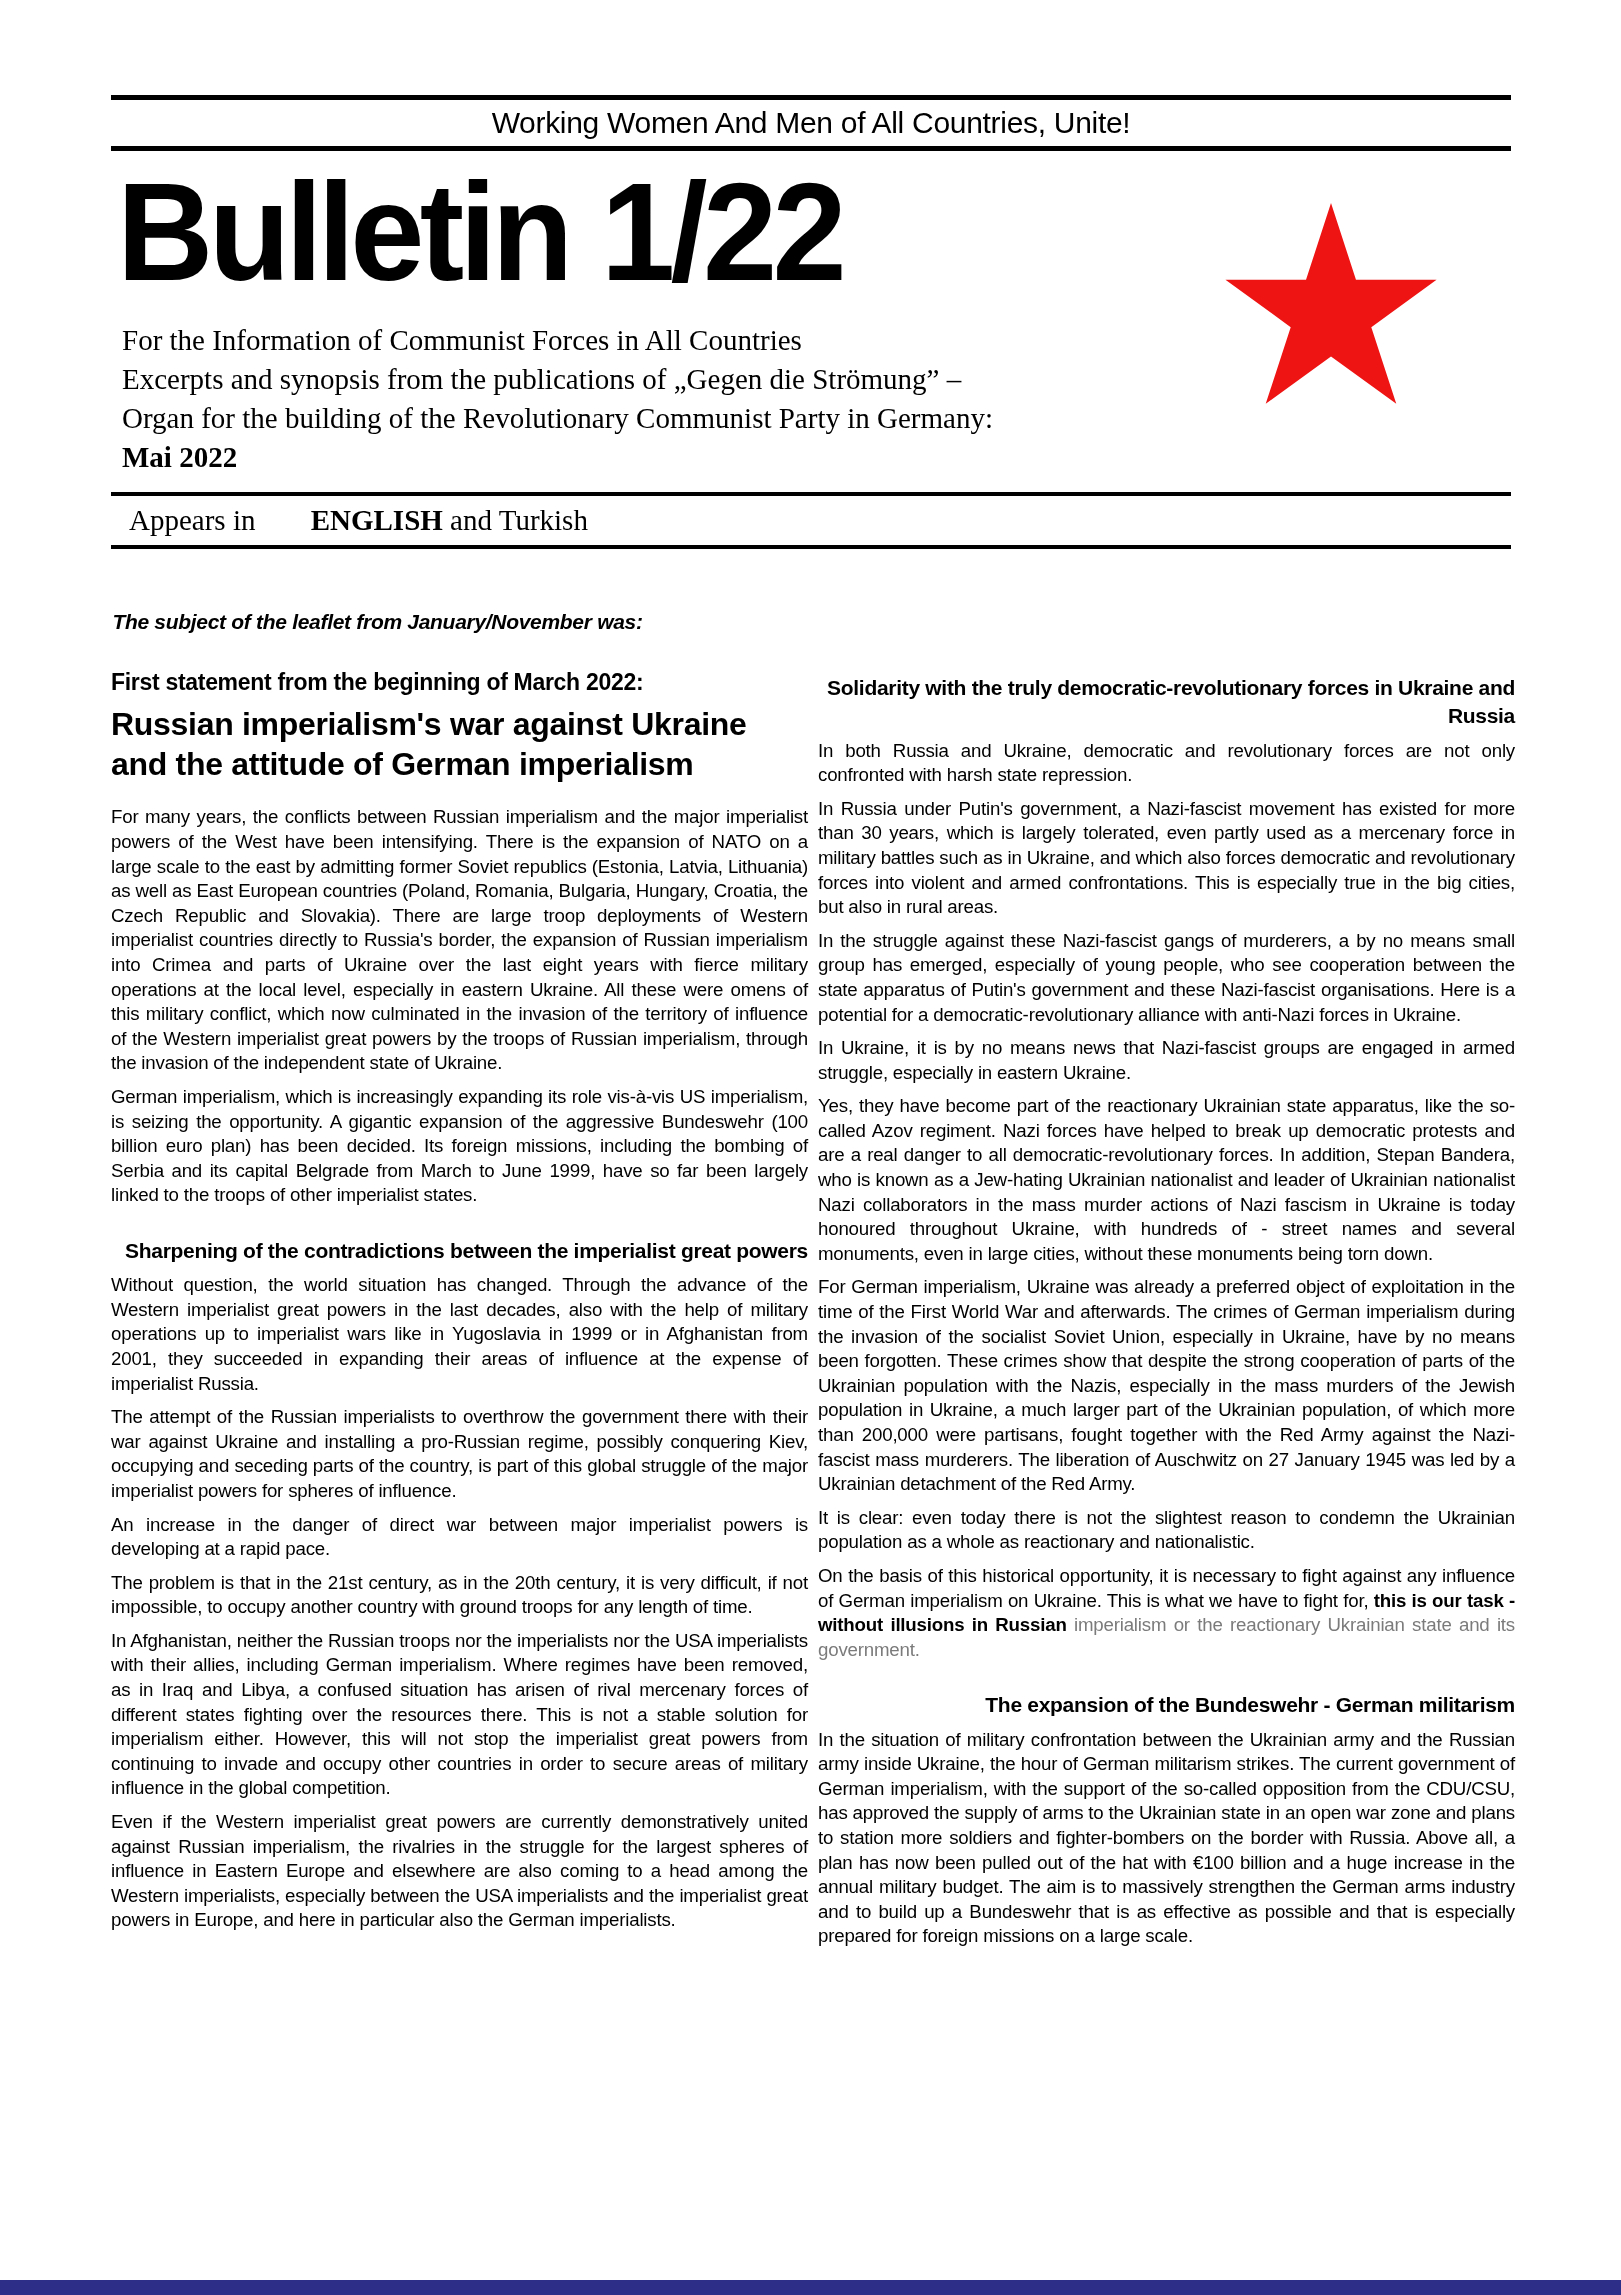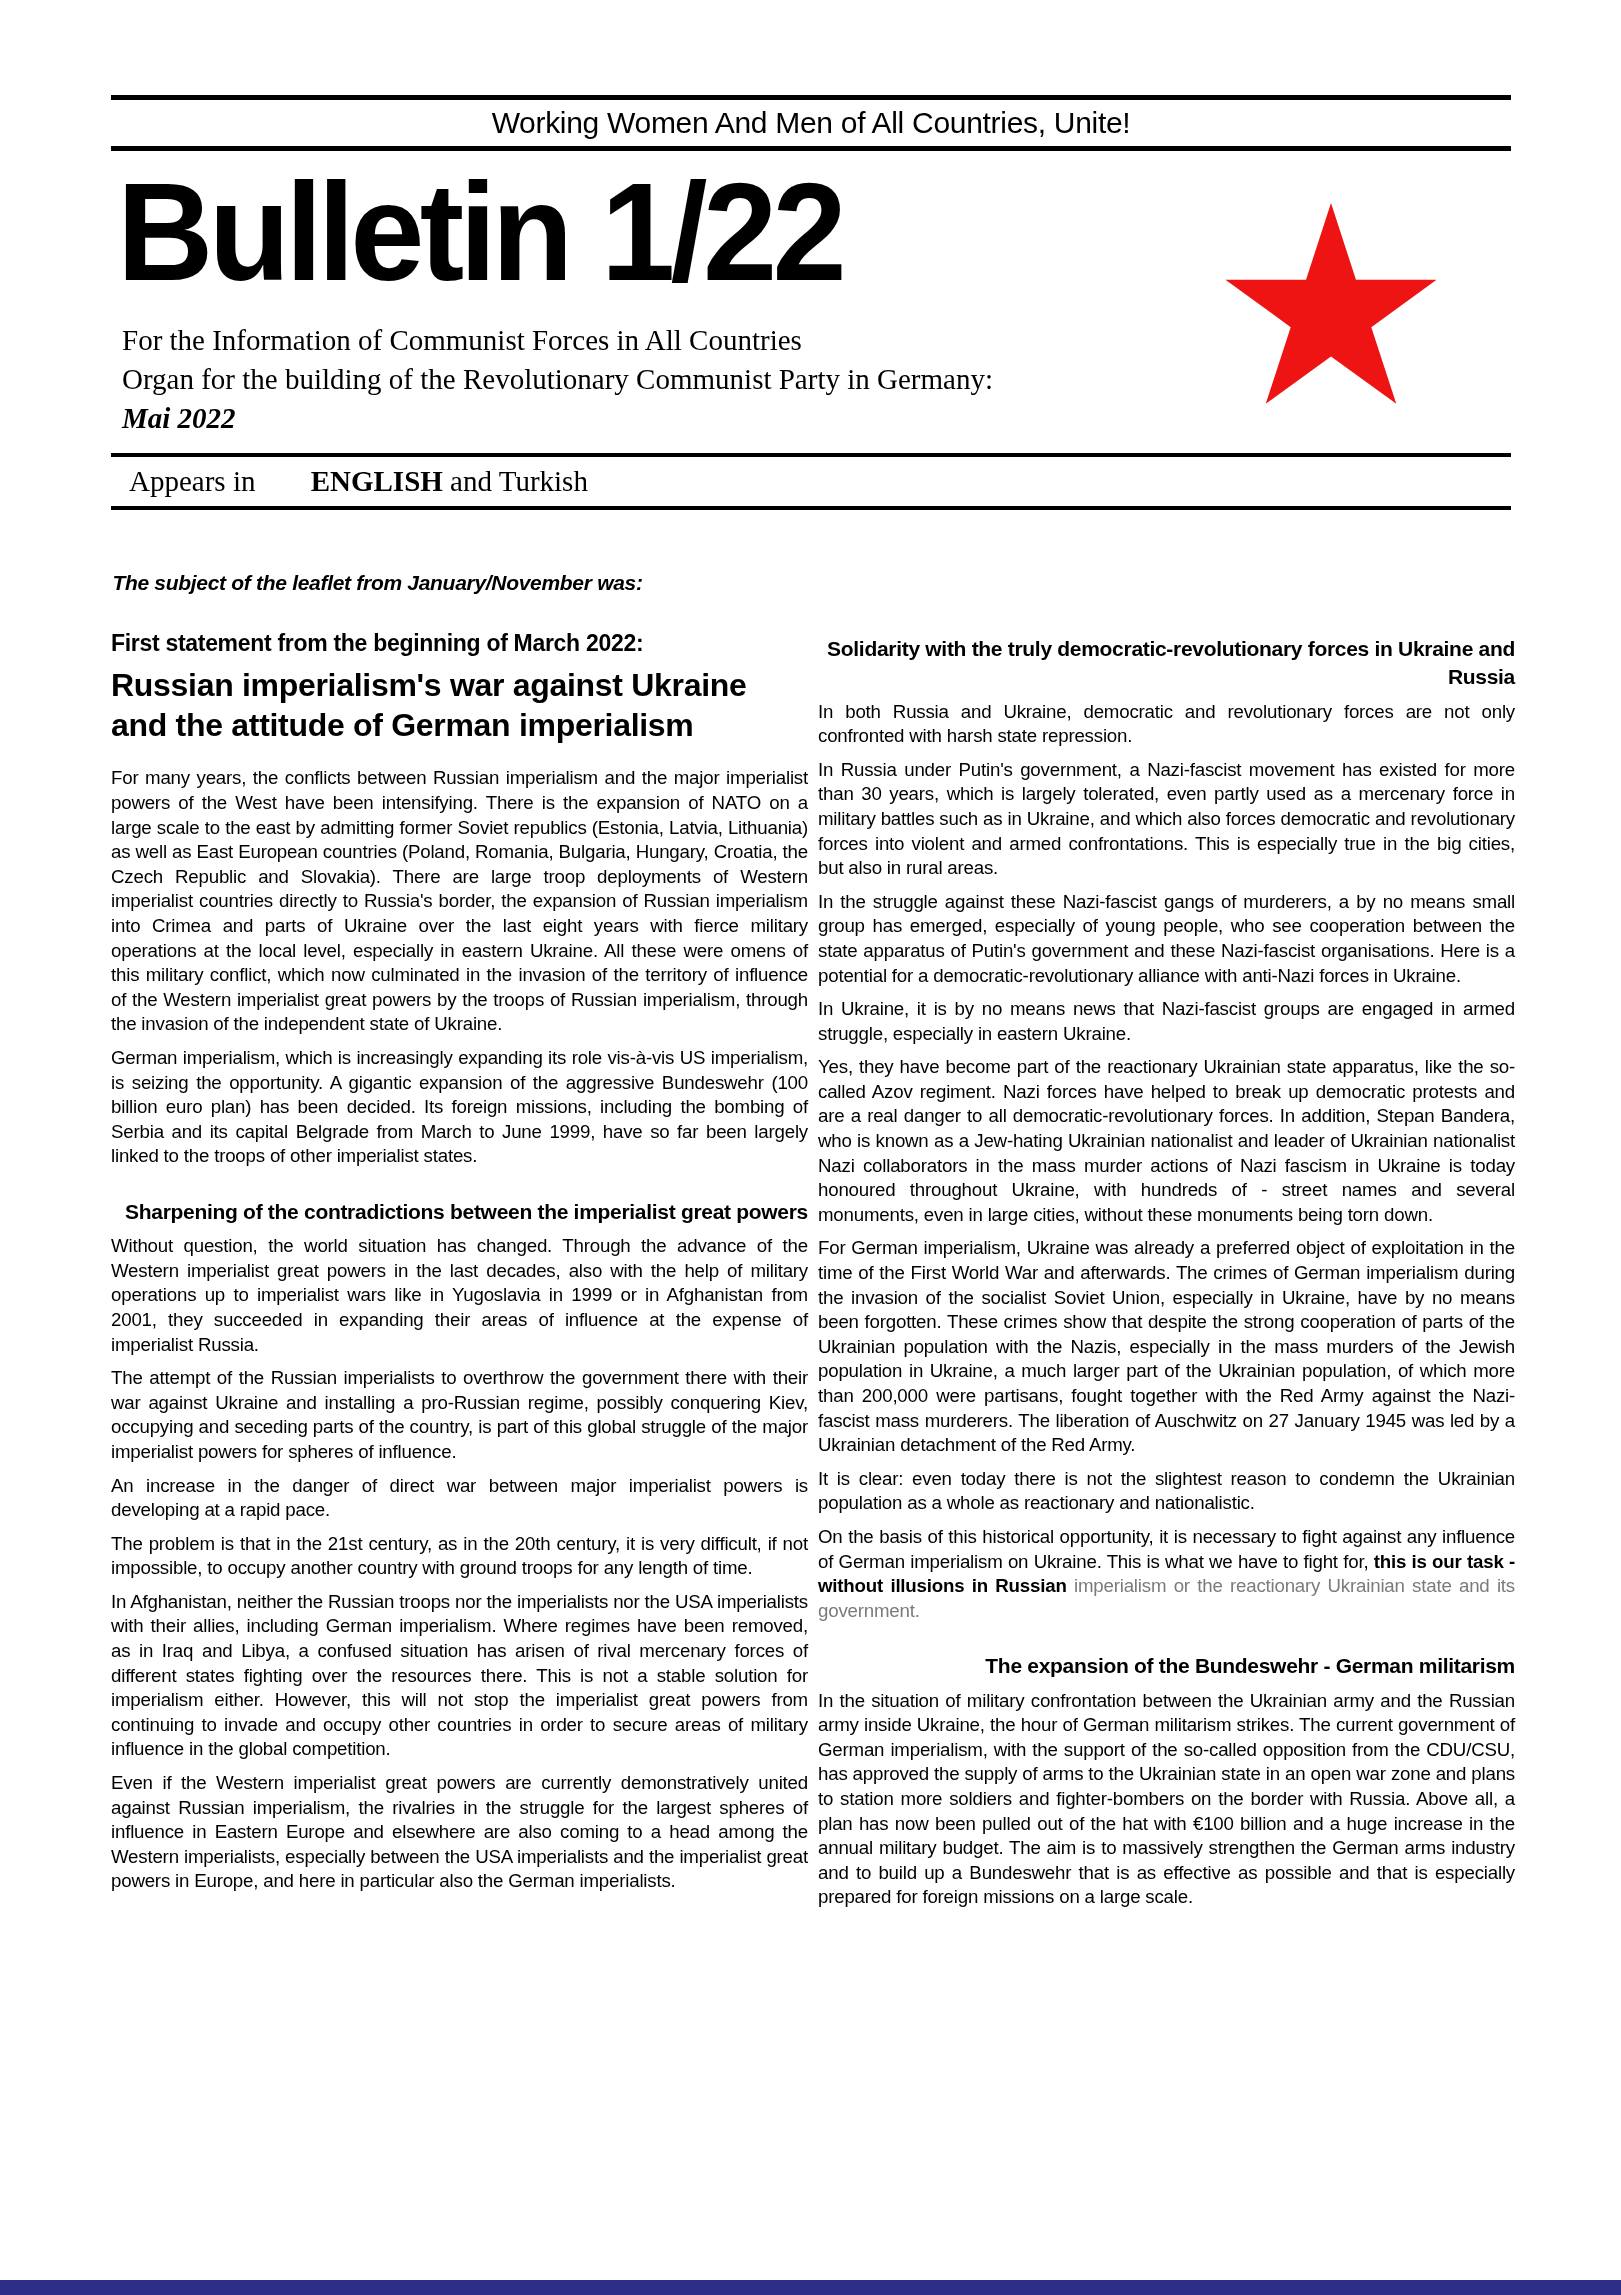--- a/index.html
+++ b/index.html
@@ -40,21 +40,21 @@
     left:1109px; top:33px;
     width:222px; height:215px;
   }
 
   .subheader {
     font-family:"Liberation Serif", serif;
     font-size:29px;
     line-height:39px;
     margin:25px 0 0 11px;
   }
-  .subheader .bold-line { font-weight:bold;font-style:italic; }
+  .subheader .bold-line { font-weight:bold; }
 
   .rule-appears { height:4.2px; margin-top:15.2px; }
   .appears {
     font-family:"Liberation Serif", serif;
     font-size:29px;
     padding:7.6px 0 8.3px 18px;
   }
   .appears .strong { font-weight:bold;margin-left:48px; }
   .rule-appears-bottom { height:4.2px; }
 
@@ -127,20 +127,21 @@
       <div class="bulletin">Bulletin 1/22</div>
       <div class="star-wrap">
         <svg width="222" height="215" viewBox="0 0 200 190" xmlns="http://www.w3.org/2000/svg">
           <polygon id="star-poly" points="100,0 122.5,69.1 195.1,69.1 136.3,111.8 158.8,180.9 100,138.2 41.2,180.9 63.7,111.8 4.9,69.1 77.5,69.1" fill="#ee1414"></polygon>
         </svg>
       </div>
     </div>
 
     <div class="subheader">
       <div>For the Information of Communist Forces in All Countries</div>
+      <div>Excerpts and synopsis from the publications of „Gegen die Strömung” –</div>
       <div>Organ for the building of the Revolutionary Communist Party in Germany:</div>
       <div class="bold-line">Mai 2022</div>
     </div>
 
     <div class="rule rule-appears"></div>
     <div class="appears"><span>Appears in </span><span class="strong">ENGLISH</span><span> and Turkish</span></div>
     <div class="rule rule-appears-bottom"></div>
 
     <div class="leaflet-note">The subject of the leaflet from January/November was:</div>
 

